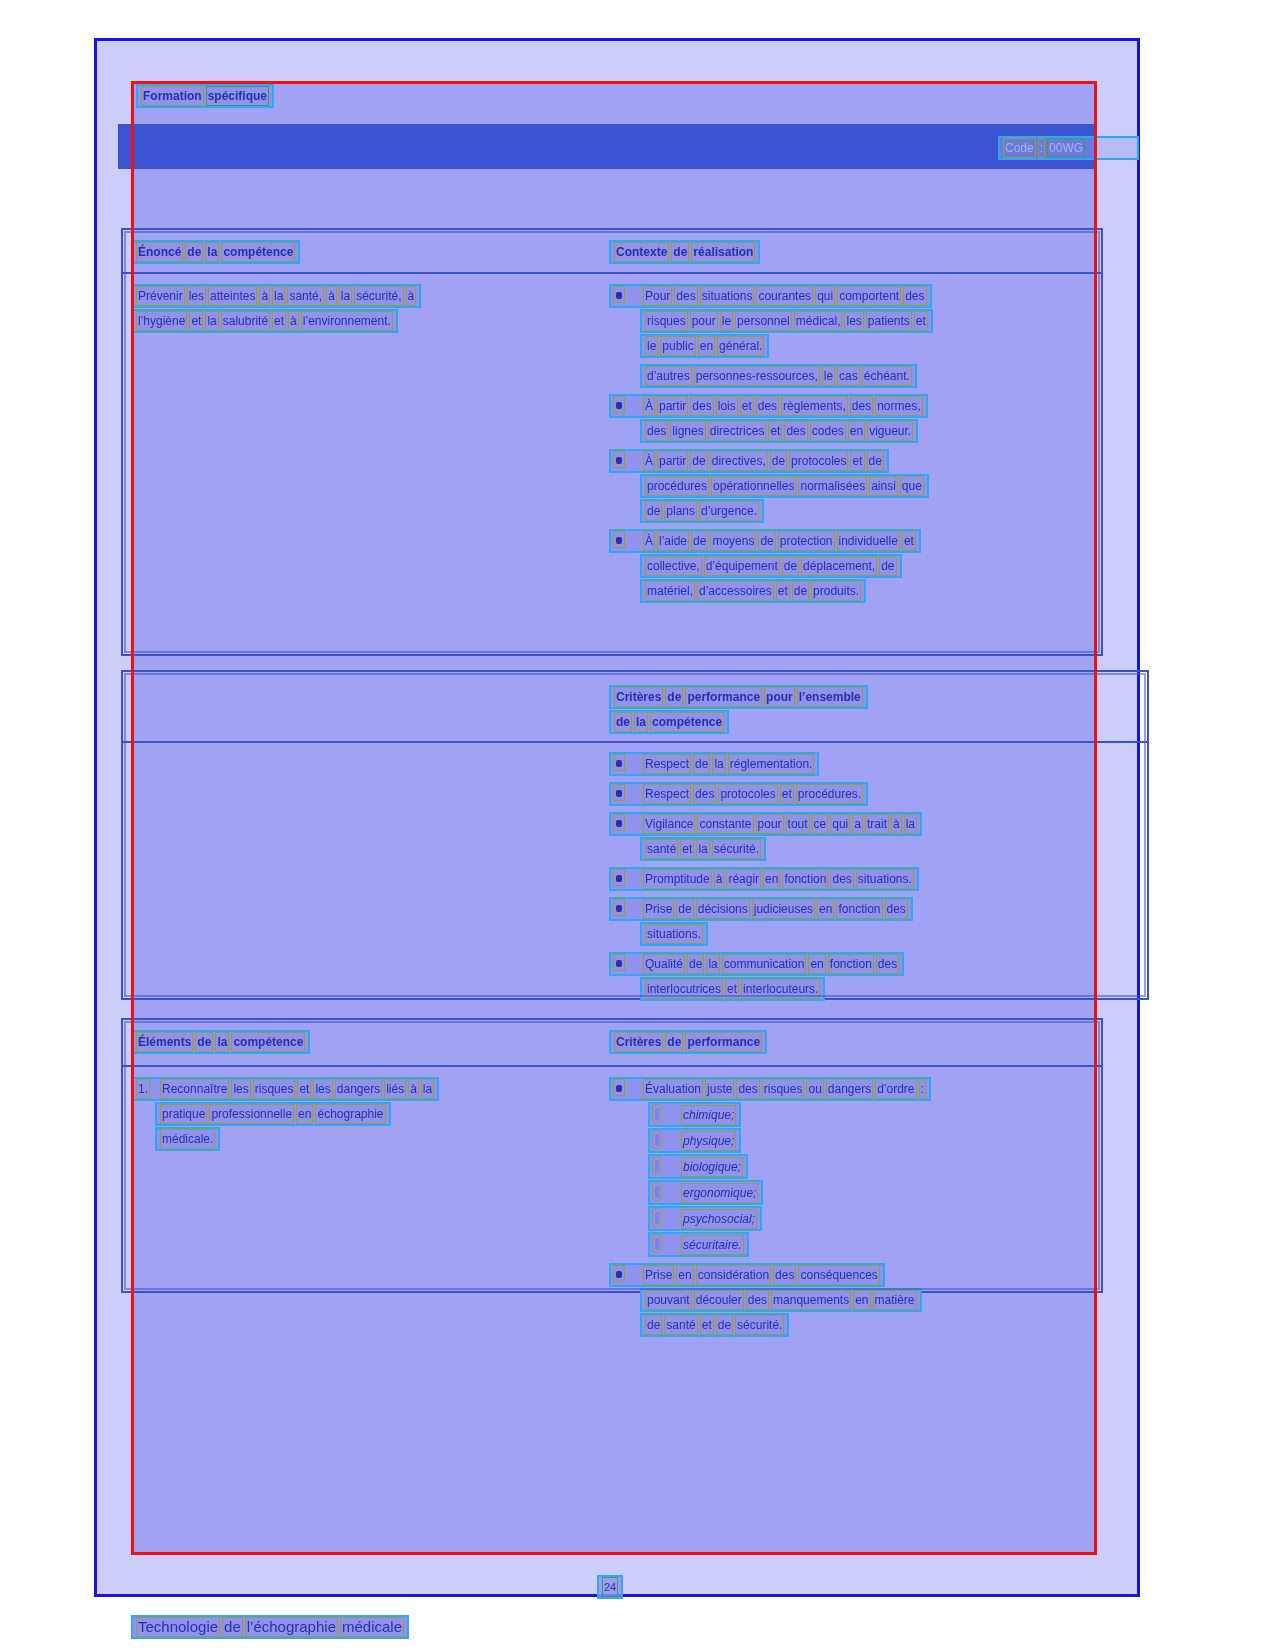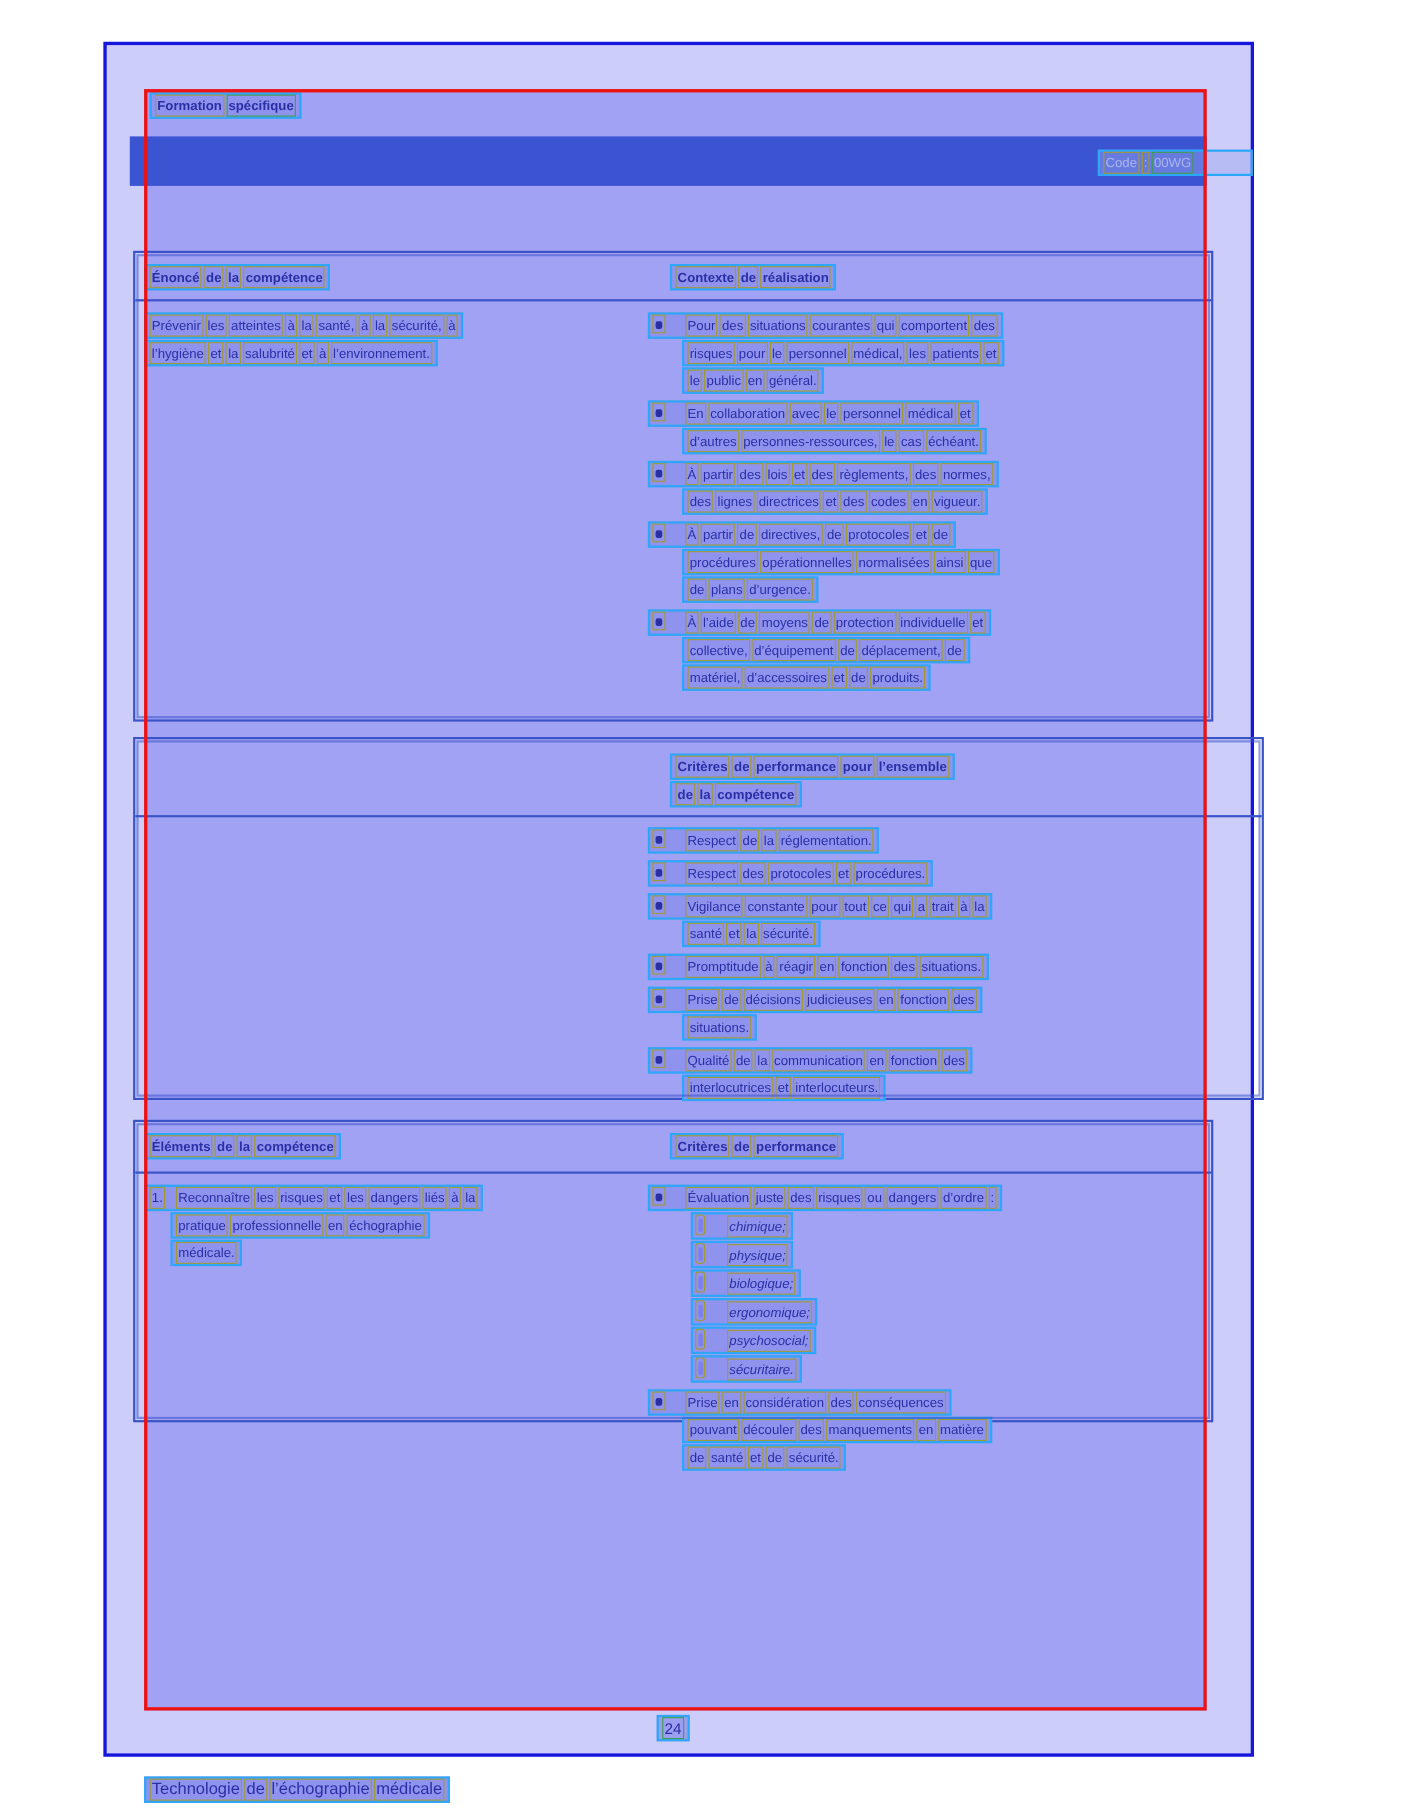--- a/index.html
+++ b/index.html
@@ -31,40 +31,40 @@
   .tbl::after{content:'';position:absolute;inset:1px;border:2px solid rgba(58,84,200,.55);pointer-events:none;}
   .t1{left:24px;top:187px;width:982px;height:428px;}
   .t2{left:24px;top:629px;width:1028px;height:330px;}
   .t3{left:24px;top:977px;width:982px;height:275px;}
   .tdivider{position:absolute;left:0;right:0;border-top:2px solid var(--table_border);}
   .t1 .tdivider{top:42px;} .t2 .tdivider{top:69px;} .t3 .tdivider{top:45px;}
   .th-left{position:absolute;left:8px;top:10px;}
   .th-right{position:absolute;left:486px;top:10px;}
   .t2 .th-right{top:13px;}
   .cl{position:absolute;left:8px;top:54px;width:474px;}
-  .cr{position:absolute;left:466px;top:54px;width:492px;}
+  .cr{position:absolute;left:486px;top:54px;width:492px;}
   .t2 .cr{top:80px;}
   .t3 .cl,.t3 .cr{top:57px;}
   .b-item{margin-bottom:6px;}
   .b-item .line.cont{margin-left:31px;}
   .b-item.num .line.cont{margin-left:24px;}
   .line.sub{margin-left:39px;font-style:italic;}
   .bullet-marker{display:inline-block;width:12px;height:17px;border:1px solid var(--word_box_border);
         margin-right:17px;vertical-align:-3px;position:relative;}
   .bullet-marker::after{content:'';position:absolute;left:2px;top:5px;width:6px;height:7px;
         background:var(--text);border-radius:2px;}
   .sub-marker{display:inline-block;width:9px;height:19px;border:1px solid var(--word_box_border);
         margin-right:19px;vertical-align:-4px;position:relative;border-radius:3px;}
   .sub-marker::after{content:'';position:absolute;left:2px;top:3px;width:4px;height:12px;
         background:#7b7ff0;border-radius:2px;}
   .num-marker{margin-right:9px;}
   .footer-wrap{position:absolute;left:34px;top:1574px;}
   .footer-wrap .line{font-size:15px;}
   .pagenum-wrap{position:absolute;left:500px;top:1518px;}
-  .pagenum-wrap .line{font-size:14px;background:rgba(144,147,238,.8);}
+  .pagenum-wrap .line{font-size:11px;background:rgba(144,147,238,.8);margin-top:16px;}
 </style>
 </head>
 <body>
 
 <div id="canvas">
   <div class="page">
     <div class="interior"></div>
 
     <div class="header-bar"></div>
 
@@ -146,30 +146,20 @@
               <span class="w">et</span>
             </div>
             <div class="line cont">
               <span class="w">le</span>
               <span class="w">public</span>
               <span class="w">en</span>
               <span class="w">général.</span>
             </div>
           </div>
           <div class="b-item">
-            <div class="line">
-              <span class="bullet-marker"></span>
-              <span class="w">En</span>
-              <span class="w">collaboration</span>
-              <span class="w">avec</span>
-              <span class="w">le</span>
-              <span class="w">personnel</span>
-              <span class="w">médical</span>
-              <span class="w">et</span>
-            </div>
             <div class="line cont">
               <span class="w">d’autres</span>
               <span class="w">personnes-ressources,</span>
               <span class="w">le</span>
               <span class="w">cas</span>
               <span class="w">échéant.</span>
             </div>
           </div>
           <div class="b-item">
             <div class="line">

